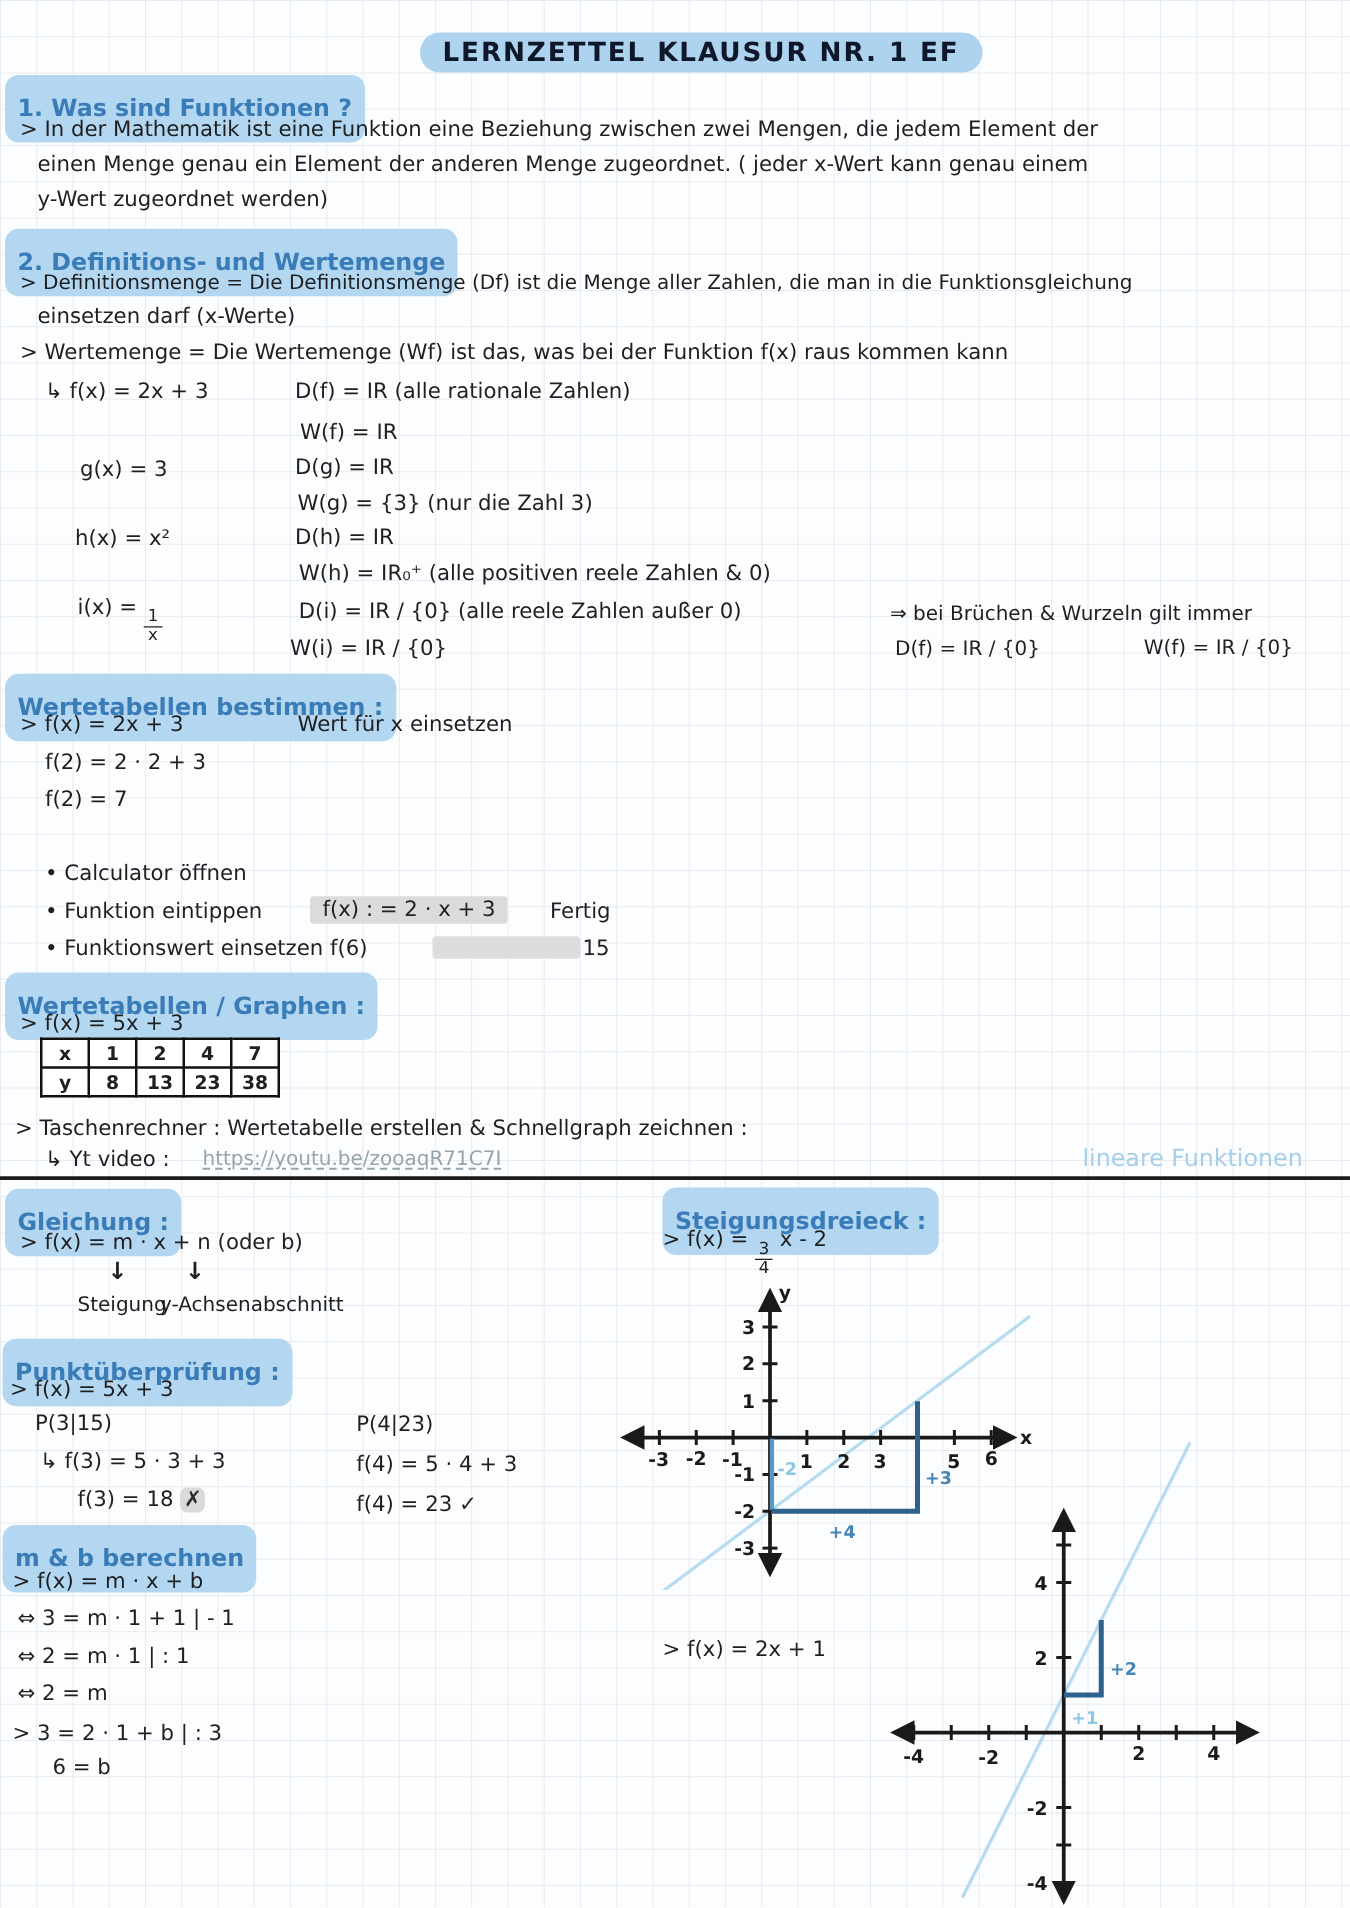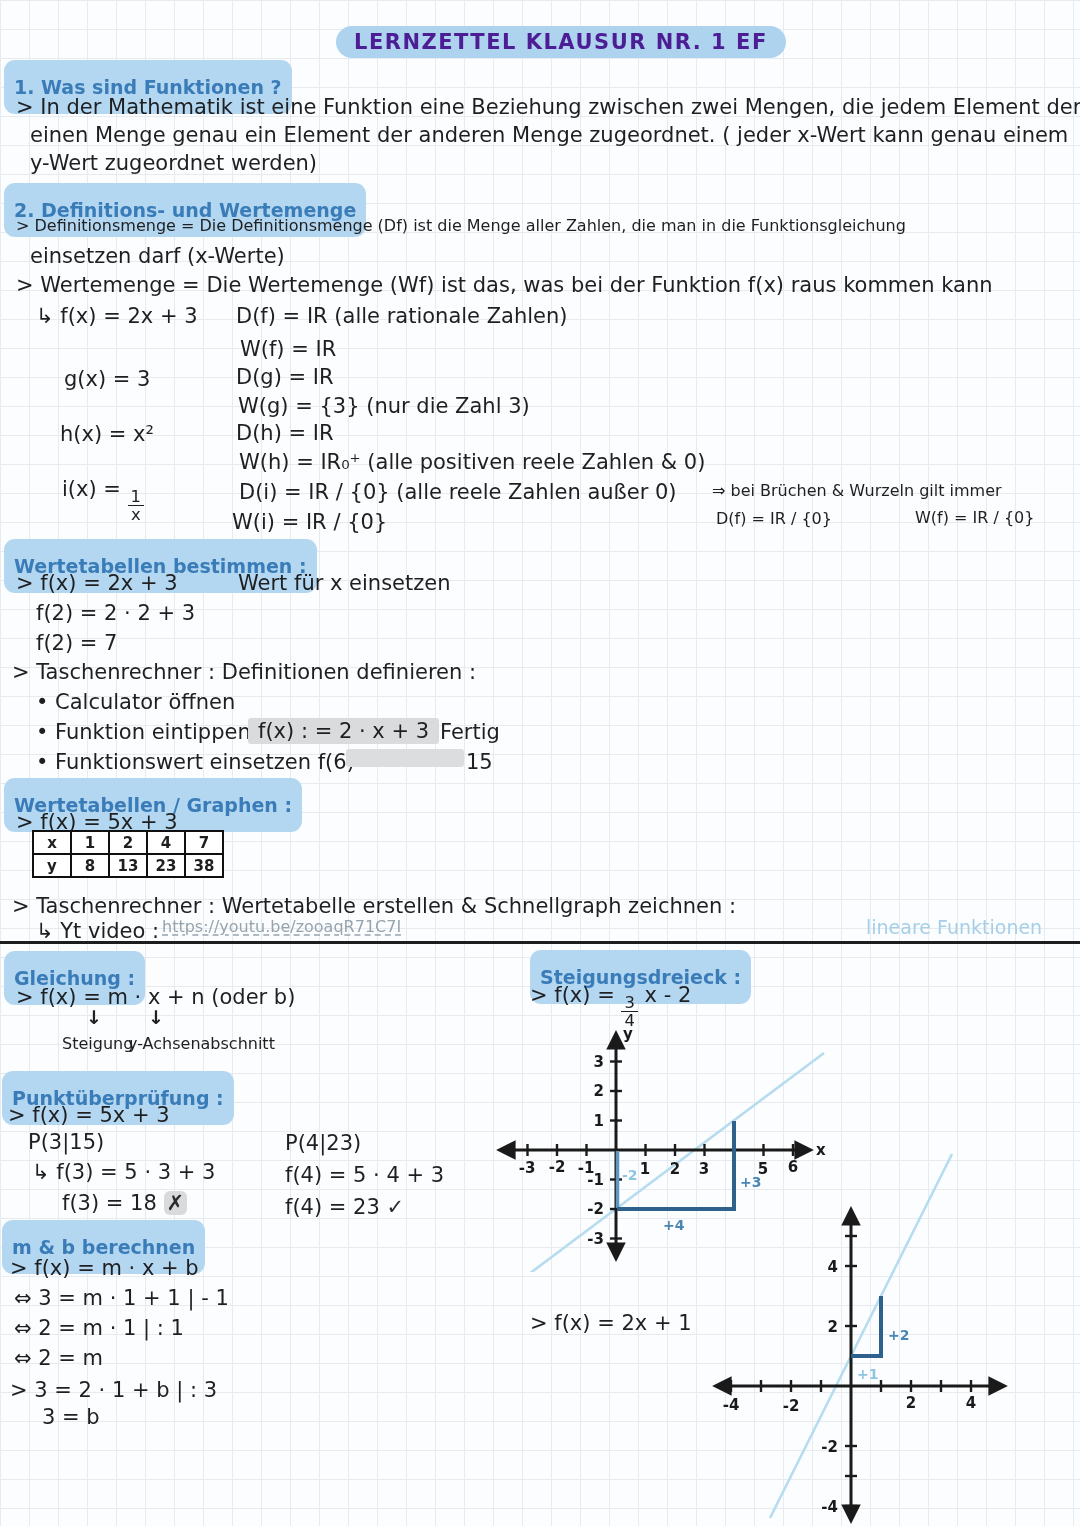--- a/index.html
+++ b/index.html
@@ -8,25 +8,25 @@
     width:1080px;height:1526px;
     background-color:#fcfdfe;
     background-image:
       linear-gradient(#e7eaee 1px, transparent 1px),
       linear-gradient(90deg,#e7eaee 1px, transparent 1px);
     background-size:29px 29px;
     font-family:"DejaVu Sans", sans-serif;
     color:#1e1f21;
     overflow:hidden;
   }
-  .ln{position:absolute;white-space:nowrap;font-size:21px;line-height:1.25;color:#1e1f21;}
+  .ln{position:absolute;white-space:nowrap;font-size:17px;line-height:1.25;color:#1e1f21;}
   .sm{font-size:16px;}
   .hd{position:absolute;white-space:nowrap;display:inline-block;background:#b4d7f1;color:#3a7cb8;
       font-weight:700;font-size:19px;padding:16px 10px;border-radius:11px;}
-  .title{position:absolute;white-space:nowrap;background:#aed3ef;color:#4c1d95;font-weight:700;
+  .title{position:absolute;white-space:nowrap;background:#aed3ef;color:#0f172a;font-weight:700;
       font-size:21px;padding:4px 18px;border-radius:17px;letter-spacing:1.5px;}
   .gbox{background:#dadbdc;border-radius:3px;padding:1px 10px;}
   .gbar{position:absolute;background:#dcddde;height:18px;border-radius:3px;}
   .link{color:#96a4ae;text-decoration:underline;text-decoration-style:dashed;text-underline-offset:3px;font-size:16px;}
   .lbl-lb{color:#a5cfe8;}
   .divider{position:absolute;left:0;width:1080px;height:3px;background:#1c1d1f;}
   .vt{position:absolute;border-collapse:collapse;background:#fff;}
   .vt td{border:2.5px solid #101010;min-width:28px;height:21px;text-align:center;
       font-size:15px;font-weight:700;padding:0 4px;color:#1e1f21;}
   .frac{display:inline-flex;flex-direction:column;align-items:center;vertical-align:-6px;line-height:1.05;font-size:0.78em;font-weight:inherit;}
@@ -79,21 +79,20 @@
 
   <div class="ln sm" style="left:712px;top:481px">⇒ bei Brüchen &amp; Wurzeln gilt immer</div>
   <div class="ln sm" style="left:716px;top:509px">D(f) =  IR / {0}</div>
   <div class="ln sm" style="left:915px;top:508px">W(f) = IR / {0}</div>
 
   <div class="hd" style="left:4px;top:539px">Wertetabellen bestimmen :</div>
   <div class="ln" style="left:16px;top:570px">&gt; f(x) = 2x + 3</div>
   <div class="ln" style="left:238px;top:570px">Wert für x einsetzen</div>
   <div class="ln" style="left:36px;top:600px">f(2) = 2 · 2 + 3</div>
   <div class="ln" style="left:36px;top:630px">f(2) = 7</div>
-  <div class="ln" style="left:12px;top:659px">&gt; Taschenrechner : Definitionen definieren :</div>
   <div class="ln" style="left:36px;top:689px">• Calculator öffnen</div>
   <div class="ln" style="left:36px;top:719px">• Funktion eintippen</div>
   <div class="ln" style="left:248px;top:718px"><span class="gbox">f(x) : = 2 · x + 3</span></div>
   <div class="ln" style="left:440px;top:719px">Fertig</div>
   <div class="ln" style="left:36px;top:749px">• Funktionswert einsetzen  f(6)</div>
   <div class="gbar" style="left:346px;top:749px;width:118px"></div>
   <div class="ln" style="left:466px;top:749px">15</div>
 
   <div class="hd" style="left:4px;top:778px">Wertetabellen / Graphen :</div>
   <div class="ln" style="left:16px;top:809px">&gt; f(x) = 5x + 3</div>
@@ -199,21 +198,21 @@
     <span>f(4) = 23</span>
     <span class="mark-v">✓</span>
   </div>
 
   <div class="hd" style="left:2px;top:1220px">m &amp; b berechnen</div>
   <div class="ln" style="left:10px;top:1255px">&gt; f(x) = m · x + b</div>
   <div class="ln" style="left:14px;top:1285px">⇔ 3 = m · 1 + 1   | - 1</div>
   <div class="ln" style="left:14px;top:1315px">⇔ 2 = m · 1    | : 1</div>
   <div class="ln" style="left:14px;top:1345px">⇔ 2 = m</div>
   <div class="ln" style="left:10px;top:1377px">&gt;  3  = 2 · 1 + b   | : 3</div>
-  <div class="ln" style="left:42px;top:1404px">3 = b</div>
+  <div class="ln" style="left:42px;top:1404px">6 = b</div>
 
   <div class="ln" style="left:530px;top:1310px">&gt; f(x) = 2x + 1</div>
 
   <svg style="left:700px;top:1148px" width="330" height="378" viewBox="0 0 330 378">
     <line x1="70" y1="370" x2="252" y2="6" stroke="#b7dcef" stroke-width="2.6"></line>
     <line x1="16" y1="238" x2="304" y2="238" stroke="#1a1a1a" stroke-width="3" marker-start="url(#ah)" marker-end="url(#ah)"></line>
     <line x1="151" y1="62" x2="151" y2="372" stroke="#1a1a1a" stroke-width="3" marker-start="url(#ah)" marker-end="url(#ah)"></line>
     <g stroke="#1a1a1a" stroke-width="2.4">
       <line x1="31" y1="232" x2="31" y2="244"></line>
         <line x1="61" y1="232" x2="61" y2="244"></line>

